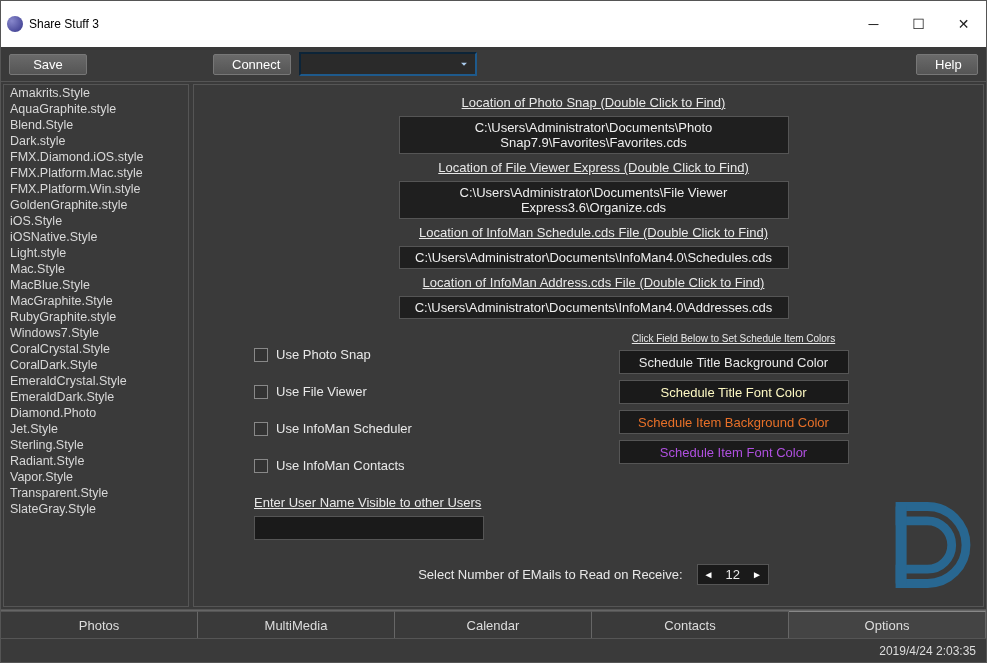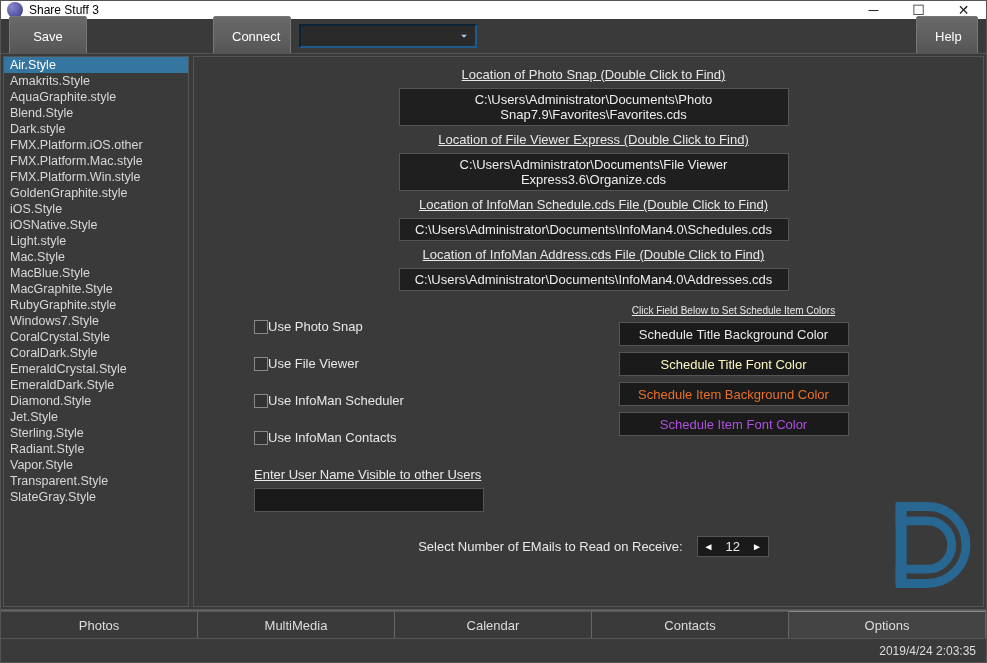--- a/index.html
+++ b/index.html
@@ -1,39 +1,39 @@
 <!DOCTYPE html>
 <html><head>
 <meta charset="utf-8">
 <style>
   * { box-sizing: border-box; margin: 0; padding: 0; font-family: "Segoe UI", Arial, sans-serif; }
   html, body { width: 987px; height: 663px; overflow: hidden; background: #fff; }
   .window { width: 987px; height: 663px; display: flex; flex-direction: column; border: 1px solid #555; background: #3a3a3a; }
-  .titlebar { height: 18px; background: #fff; display: flex; align-items: center; padding: 0 0 0 6px; font-size: 12px; color: #000; }
+  .titlebar { height: 46px; background: #fff; display: flex; align-items: center; padding: 0 0 0 6px; font-size: 12px; color: #000; }
   .titlebar .icon { width: 16px; height: 16px; border-radius: 50%; background: radial-gradient(circle at 30% 30%, #88c, #338); margin-right: 6px; }
   .titlebar .spacer { flex: 1; }
   .winbtn { width: 45px; height: 30px; display: flex; align-items: center; justify-content: center; font-size: 14px; color: #222; }
   .toolbar { height: 34px; background: #3a3a3a; display: flex; align-items: center; padding: 4px 8px; gap: 8px; }
-  .btn { background: linear-gradient(#6a6a6a,#555); border: 1px solid #777; color: #fff; font-size: 13px; height: 40px; padding: 0 18px; border-radius: 2px; }
+  .btn { background: linear-gradient(#6a6a6a,#555); border: 1px solid #777; color: #fff; font-size: 13px; height: 21px; padding: 0 18px; border-radius: 2px; }
   .combo { width: 178px; height: 24px; background: #2a2a2a; border: 2px inset #1e5a8c; display: flex; align-items: center; justify-content: flex-end; padding-right: 4px; color: #ccc; }
   .combo svg { width: 14px; height: 14px; }
   .body { flex: 1; display: flex; background: #3a3a3a; border-top: 1px solid #555; border-bottom: 1px solid #555; position: relative; }
   .sidebar { width: 186px; background: #3a3a3a; border: 1px solid #555; margin: 2px; overflow-y: auto; font-size: 12.5px; color: #d8d8d8; }
   .sidebar::-webkit-scrollbar { width: 14px; }
   .sidebar::-webkit-scrollbar-track { background: #444; }
   .sidebar::-webkit-scrollbar-thumb { background: #666; border: 1px solid #555; }
   .style-item { padding: 1px 6px; cursor: pointer; white-space: nowrap; }
   .style-item.sel { background: #3576a0; color: #fff; }
   .main { flex: 1; background: #3a3a3a; margin: 2px; border: 1px solid #555; padding: 4px 30px 10px 40px; color: #e8e8e8; font-size: 13px; position: relative; }
   .heading { text-decoration: underline; text-align: center; font-size: 13px; margin: 6px 0; }
   .pathbox { background: #1f1f1f; border: 1px solid #555; padding: 3px 6px; font-size: 13px; color: #eee; width: 390px; margin: 0 auto 4px auto; }
   .pathgroup { text-align: center; }
   .optsrow { display: flex; margin-top: 14px; }
   .leftopts { width: 260px; padding-left: 20px; }
-  .checkrow { display: flex; align-items: flex-end; gap: 0; margin: 14px 0; font-size: 13px; }
+  .checkrow { display: flex; align-items: flex-end; gap: 8px; margin: 14px 0; font-size: 13px; }
   .checkbox { width: 14px; height: 14px; border: 1px solid #888; background: #333; }
   .rightopts { flex: 1; text-align: center; padding-left: 20px; }
   .colorhead { text-decoration: underline; font-size: 10px; margin-bottom: 6px; }
   .colorbtn { background: #1a1a1a; border: 1px solid #555; width: 230px; height: 24px; display: flex; align-items: center; justify-content: center; margin: 6px auto; font-size: 13px; }
   .userhead { text-decoration: underline; margin: 8px 0 6px 20px; font-size: 13px; }
   .userinput { background: #1a1a1a; border: 1px solid #555; width: 230px; height: 24px; margin-left: 20px; color: #fff; padding: 0 4px; }
   .emailrow { text-align: center; margin-top: 24px; font-size: 13px; display: flex; align-items: center; justify-content: center; gap: 14px; }
   .stepper { background: #1a1a1a; border: 1px solid #555; padding: 2px 6px; display: inline-flex; align-items: center; gap: 12px; }
   .stepper span.arrow { color: #fff; cursor: pointer; font-size: 10px; }
   .tabs { height: 28px; background: #a3a3a3; display: flex; border-top: 1px solid #666; }
@@ -64,42 +64,41 @@
       <svg viewBox="0 0 24 24">
           <path fill="#aaccee" d="M7 10l5 5 5-5z"></path>
         </svg>
     </div>
     <div style="flex:1"></div>
     <button class="btn" style="width:62px">Help</button>
   </div>
 
   <div class="body">
     <div class="sidebar" id="sidebar">
-        <div class="style-item sel">Air.Style</div>
         <div class="style-item">Amakrits.Style</div>
         <div class="style-item">AquaGraphite.style</div>
         <div class="style-item">Blend.Style</div>
         <div class="style-item">Dark.style</div>
-        <div class="style-item">FMX.Platform.iOS.other</div>
+        <div class="style-item">FMX.Diamond.iOS.style</div>
         <div class="style-item">FMX.Platform.Mac.style</div>
         <div class="style-item">FMX.Platform.Win.style</div>
         <div class="style-item">GoldenGraphite.style</div>
         <div class="style-item">iOS.Style</div>
         <div class="style-item">iOSNative.Style</div>
         <div class="style-item">Light.style</div>
         <div class="style-item">Mac.Style</div>
         <div class="style-item">MacBlue.Style</div>
         <div class="style-item">MacGraphite.Style</div>
         <div class="style-item">RubyGraphite.style</div>
         <div class="style-item">Windows7.Style</div>
         <div class="style-item">CoralCrystal.Style</div>
         <div class="style-item">CoralDark.Style</div>
         <div class="style-item">EmeraldCrystal.Style</div>
         <div class="style-item">EmeraldDark.Style</div>
-        <div class="style-item">Diamond.Style</div>
+        <div class="style-item">Diamond.Photo</div>
         <div class="style-item">Jet.Style</div>
         <div class="style-item">Sterling.Style</div>
         <div class="style-item">Radiant.Style</div>
         <div class="style-item">Vapor.Style</div>
         <div class="style-item">Transparent.Style</div>
         <div class="style-item">SlateGray.Style</div>
       </div>
 
     <div class="main">
 

